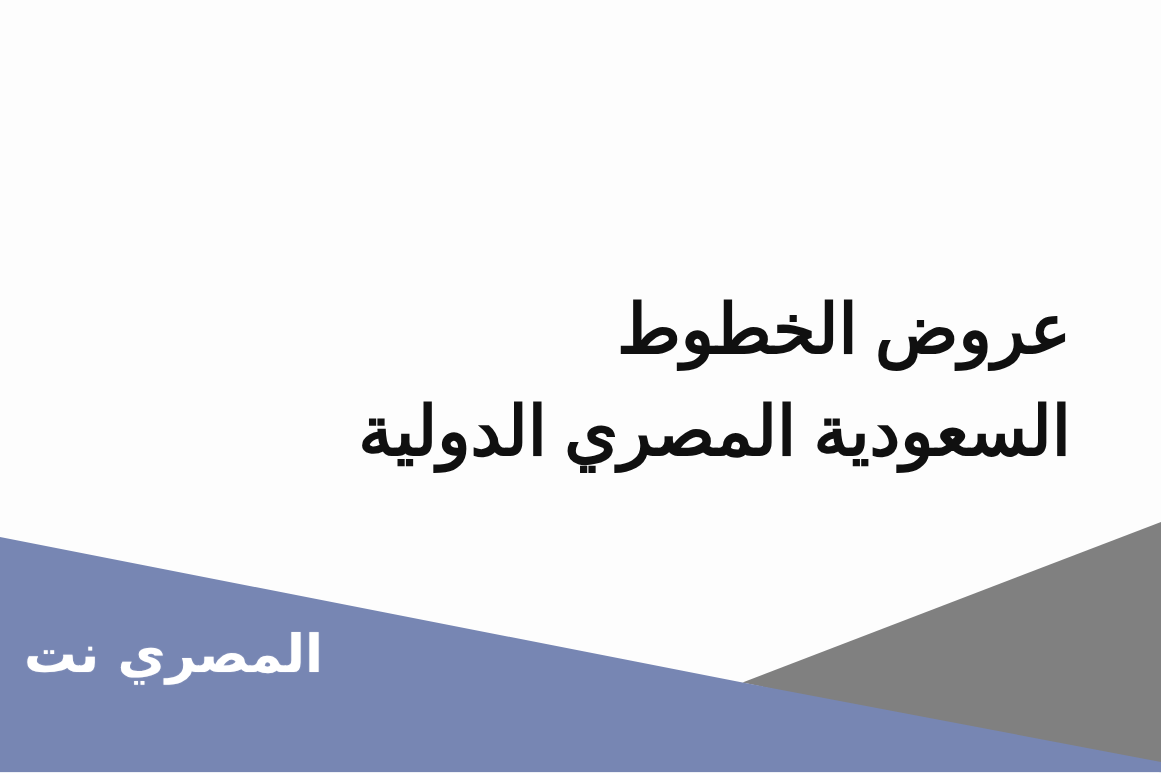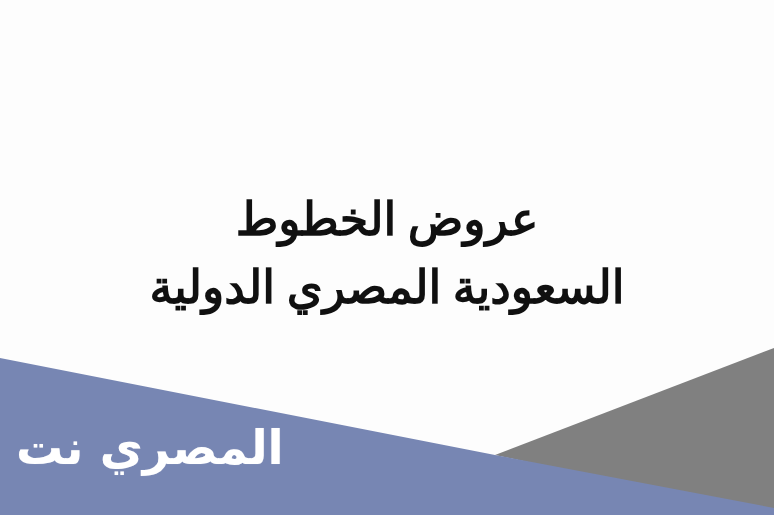--- a/index.html
+++ b/index.html
@@ -27,21 +27,21 @@
     height: 515px;
     display: block;
   }
 
   
   .headline {
     position: absolute;
     left: 0;
     right: 0;
     top: 186px;
-    text-align: center;
+    text-align: right;
     direction: rtl;
     unicode-bidi: isolate;
     color: #101010;
     font-family: "Liberation Serif", "DejaVu Serif", serif;
     font-weight: 700;
     font-size: 46px;
     line-height: 1.48;
     letter-spacing: 0.3px;
     padding: 0 60px;
     box-sizing: border-box;
@@ -49,27 +49,27 @@
 
   .headline-line {
     display: block;
     white-space: nowrap;
   }
 
   
   .watermark {
     position: absolute;
     left: 16px;
-    top: 418px;
+    top: 407px;
     direction: rtl;
     unicode-bidi: isolate;
     color: #ffffff;
     font-family: "DejaVu Sans", "Liberation Sans", sans-serif;
     font-weight: 700;
-    font-size: 47px;
+    font-size: 35px;
     line-height: 60px;
     letter-spacing: -1px;
     white-space: nowrap;
     text-shadow: 0 0 1px rgba(255,255,255,0.35);
   }
 </style>
 </head>
 <body>
 
 <div id="poster">

